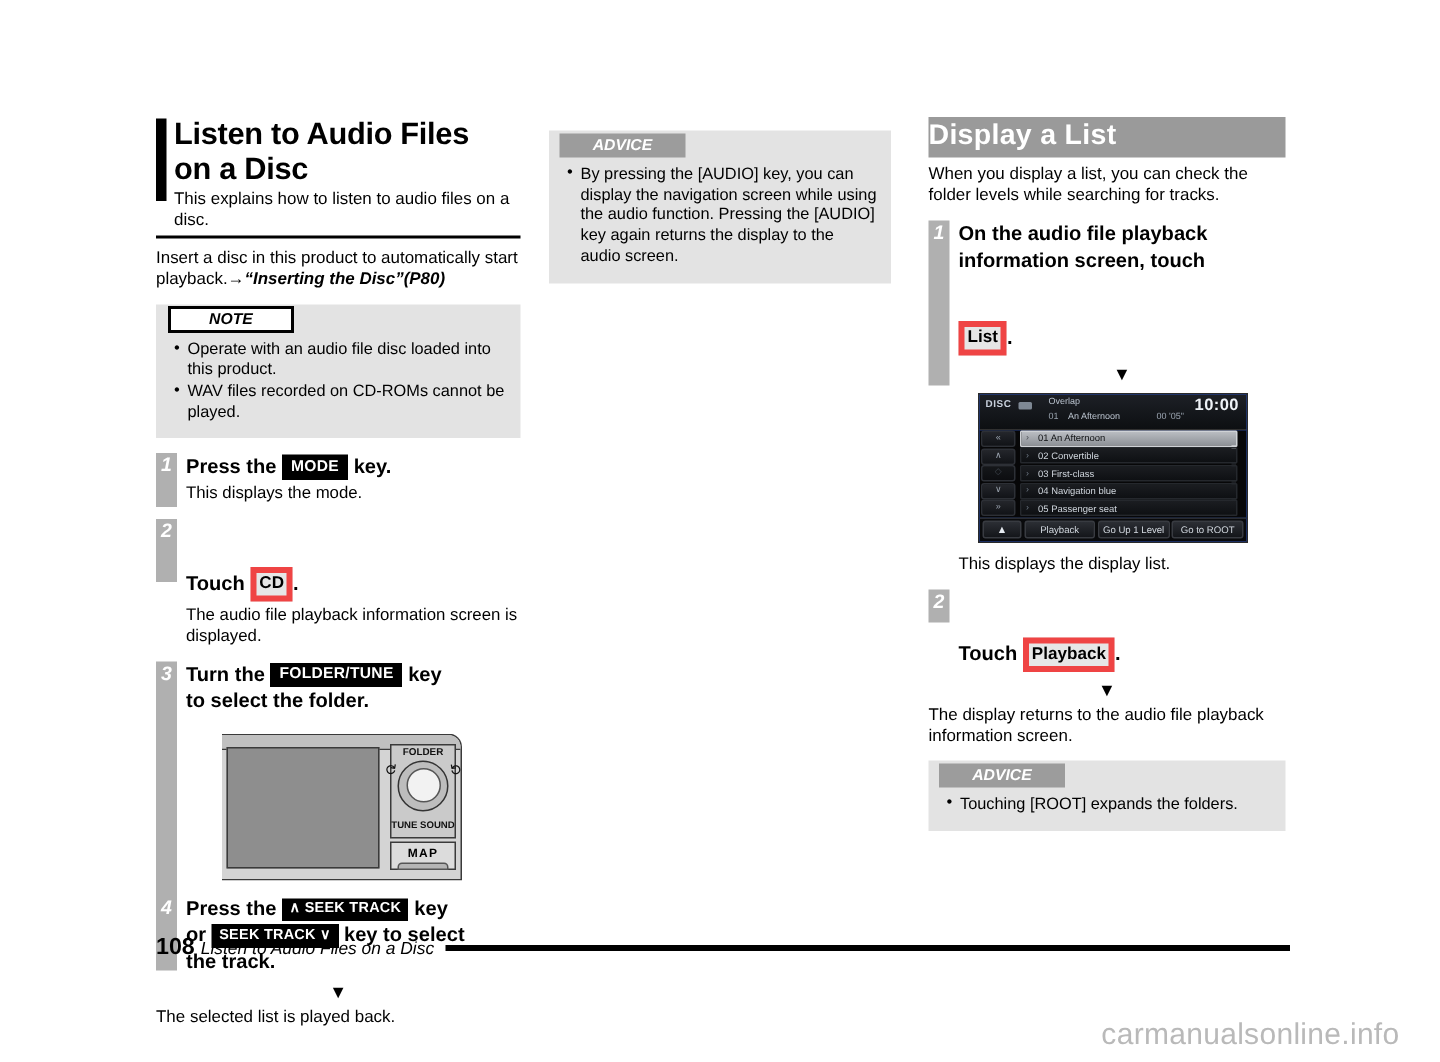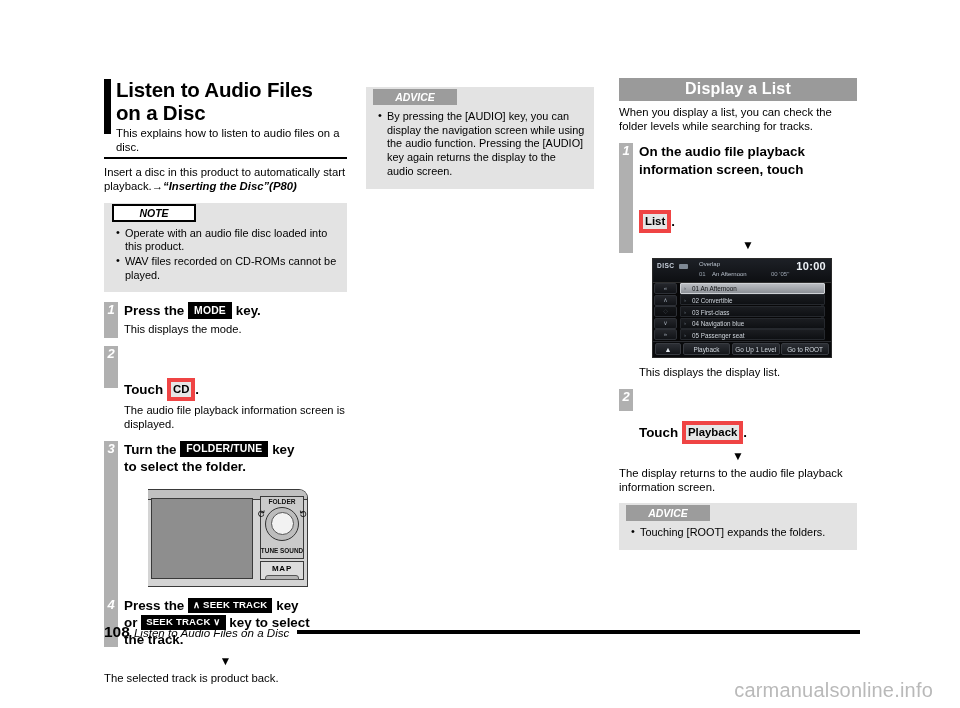--- a/index.html
+++ b/index.html
@@ -146,22 +146,22 @@
     font-size: 8px; font-weight: bold; text-align: center; line-height: 13px;
     letter-spacing: 0.8px;
   }
   .unit-mapslot {
     position: absolute; left: 117px; top: 92px; width: 34px; height: 5px;
     background: #b5b5b5; border: 1px solid #555; border-radius: 3px 3px 0 0;
   }
 
   
   .sec-bar {
-    background: #9a9a9a; color: #fff; text-align: center;
-    font-size: 16px; font-weight: bold; padding: 2px 0 3px;
+    background: #9a9a9a; color: #fff; text-align: left;
+    font-size: 19px; font-weight: bold; padding: 2px 0 3px;
     letter-spacing: 0.2px;
   }
 
   
   .devshot {
     margin: 7px 0 0 13px; width: 180px; height: 100px;
     background: #1d4ed8; border: 1px solid #2a2a2a;
     position: relative; overflow: hidden;
     font-family: "Liberation Sans", sans-serif;
   }
@@ -353,21 +353,21 @@
         <span class="keyblk sm">∧ SEEK TRACK</span>
         <span>key</span><br>
         <span>or</span>
         <span class="keyblk sm">SEEK TRACK ∨</span>
         <span>key to select</span><br>
         <span>the track.</span>
       </div>
     </div>
 
     <div class="arrow-dn">▼</div>
-    <div class="body-text" style="margin-top:0">The selected track is product back.</div>
+    <div class="body-text" style="margin-top:0">The selected list is played back.</div>
   </div>
 
   <div class="col col-mid">
     <div class="tipbox advice">
       <div class="tiphead">ADVICE</div>
       <ul>
         <li>By pressing the [AUDIO] key, you can display the navigation screen while using the audio function. Pressing the [AUDIO] key again returns the display to the audio screen.</li>
       </ul>
     </div>
   </div>

